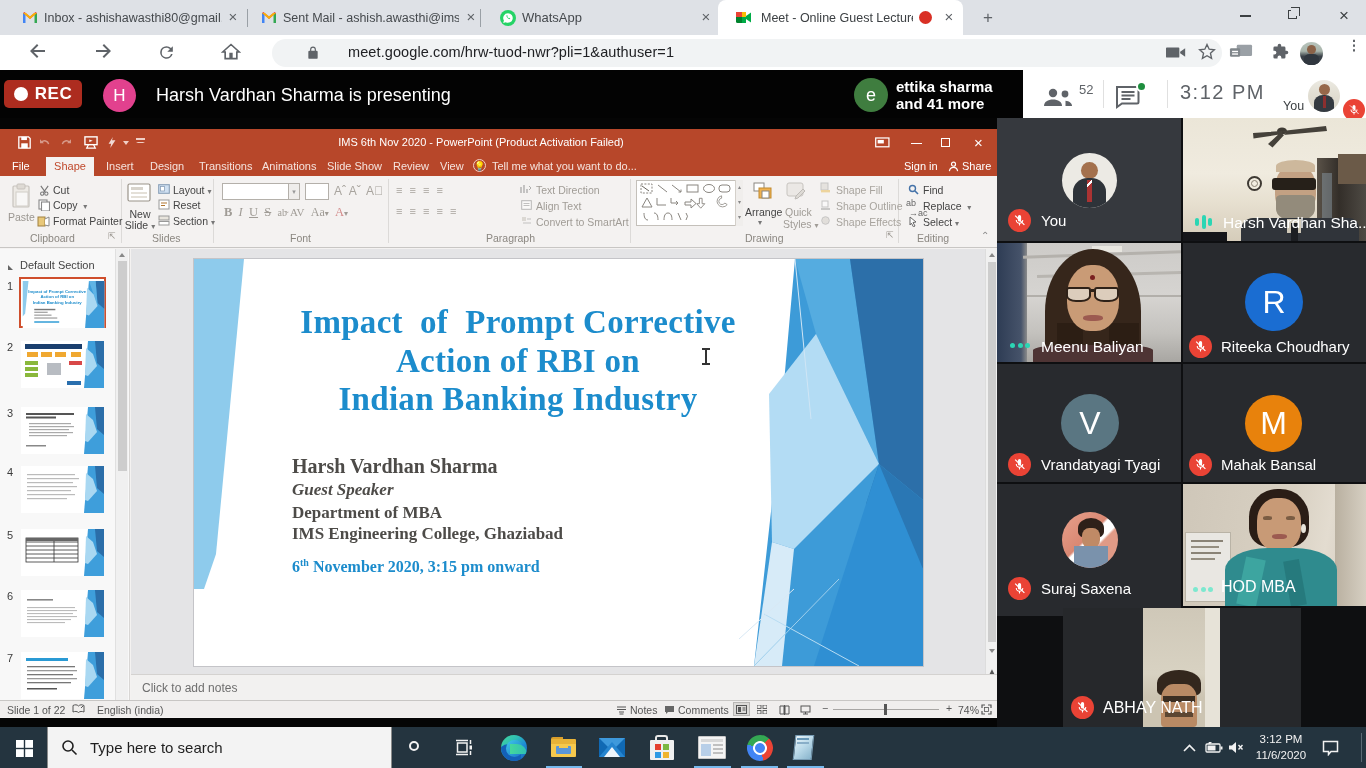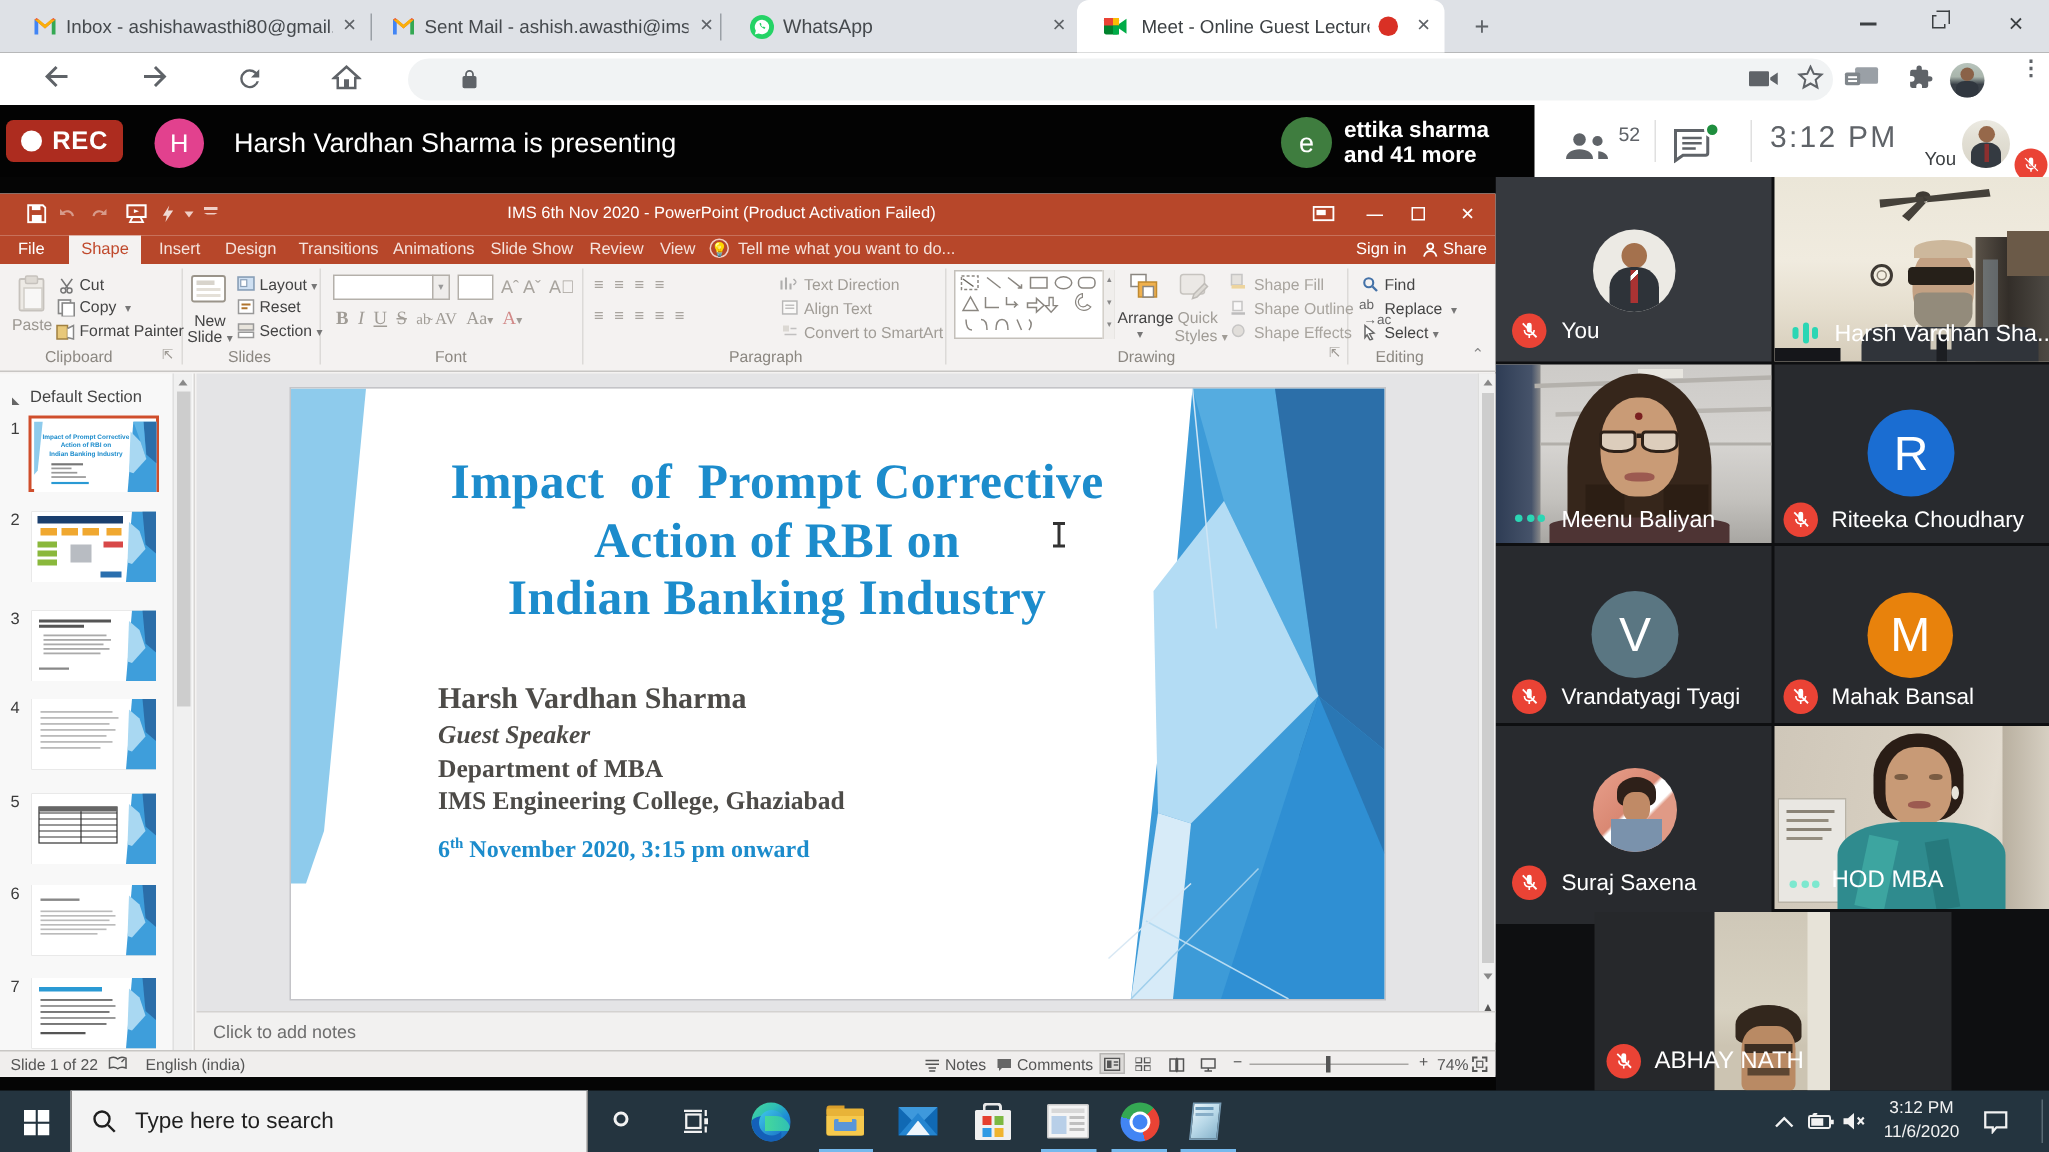--- a/index.html
+++ b/index.html
@@ -85,20 +85,21 @@
       <path d="M17.65 6.35A7.96 7.96 0 0 0 12 4a8 8 0 1 0 7.73 10h-2.08A6 6 0 1 1 12 6c1.66 0 3.14.69 4.22 1.78L13 11h7V4z" fill="#5f6368"></path>
     </svg>
   <svg class="ab" style="left:221px;top:7px;" width="20" height="20" viewBox="0 0 24 24">
       <path d="M12 3L2 12h3v8h6v-6h2v6h6v-8h3z" fill="none" stroke="#5f6368" stroke-width="2"></path>
     </svg>
 
   <div class="ab" style="left:272px;top:4px;width:950px;height:28px;border-radius:14px;background:#f1f3f4;"></div>
   <svg class="ab" style="left:306px;top:10px;" width="14" height="16" viewBox="0 0 24 24">
       <path d="M18 8h-1V6a5 5 0 0 0-10 0v2H6a2 2 0 0 0-2 2v10a2 2 0 0 0 2 2h12a2 2 0 0 0 2-2V10a2 2 0 0 0-2-2zM9 6a3 3 0 0 1 6 0v2H9z" fill="#5f6368"></path>
     </svg>
+  <div class="ab" style="left:348px;top:9px;font-size:14.5px;color:#202124;letter-spacing:0.1px;">meet.google.com/hrw-tuod-nwr?pli=1&amp;authuser=1</div>
   <svg class="ab" style="left:1166px;top:10px;" width="20" height="15" viewBox="0 0 24 16">
       <path d="M1 2h14a1 1 0 0 1 1 1v10a1 1 0 0 1-1 1H1a1 1 0 0 1-1-1V3a1 1 0 0 1 1-1zm16 5l6-4v10l-6-4z" fill="#5f6368"></path>
     </svg>
   <svg class="ab" style="left:1198px;top:8px;" width="18" height="18" viewBox="0 0 24 24">
       <path d="M12 2l2.9 6.3 6.9.7-5.2 4.6 1.5 6.8L12 16.9 5.9 20.4l1.5-6.8L2.2 9l6.9-.7z" fill="none" stroke="#5f6368" stroke-width="1.8"></path>
     </svg>
   <svg class="ab" style="left:1229px;top:9px;" width="24" height="17" viewBox="0 0 28 20">
       <rect x="9" y="1" width="18" height="13" rx="1.5" fill="#9aa0a6"></rect>
       <rect x="1" y="5" width="12" height="10" rx="1.5" fill="#80868b"></rect>
       <rect x="3.5" y="8" width="7" height="1.6" fill="#fff"></rect>

